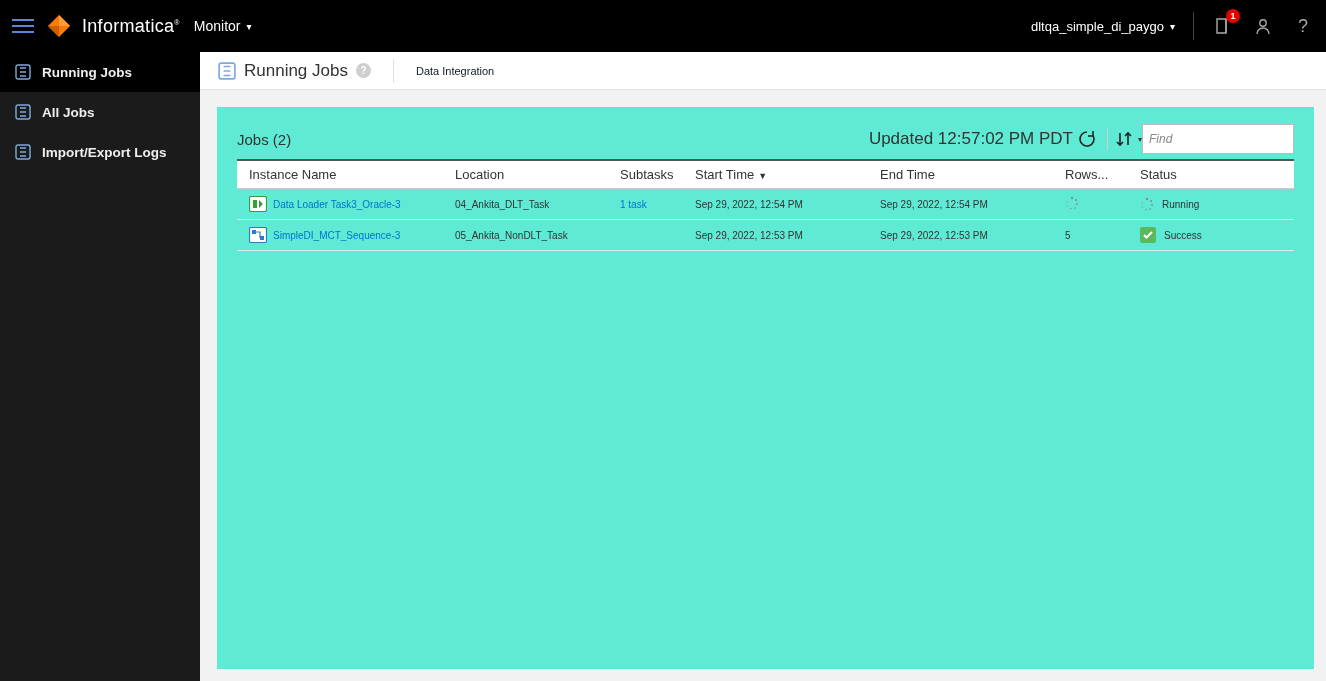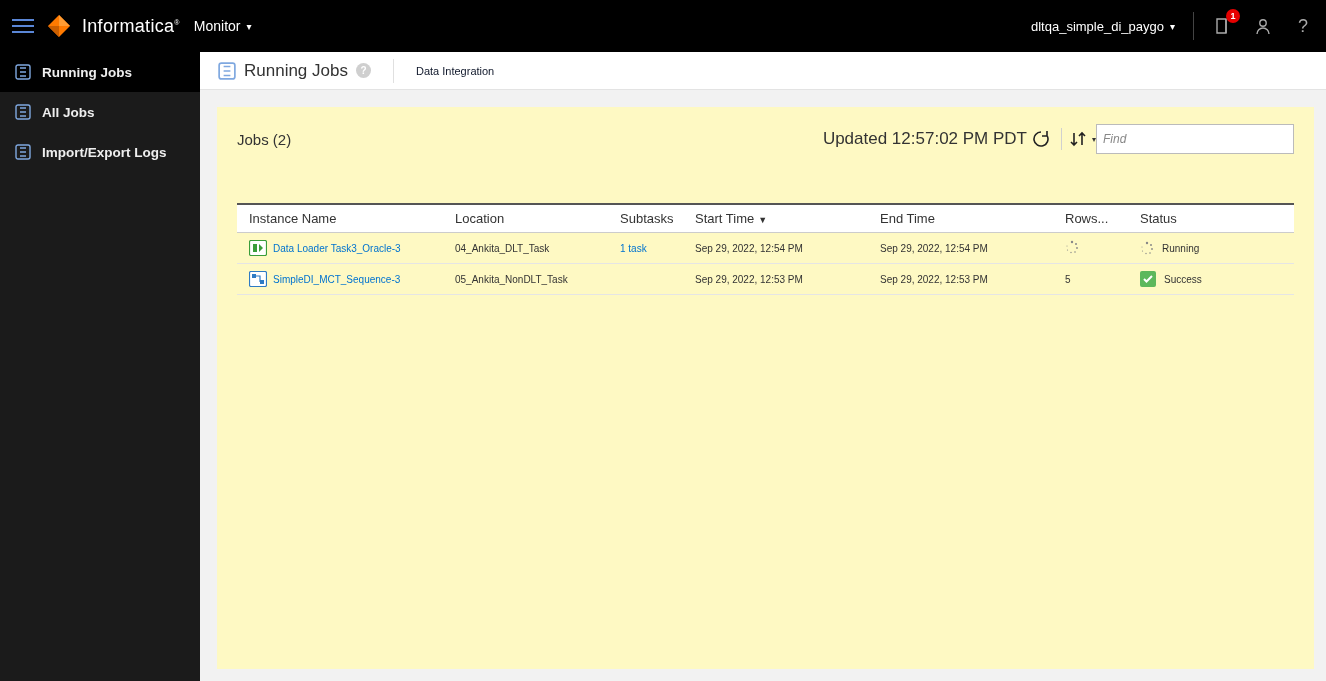--- a/index.html
+++ b/index.html
@@ -111,43 +111,42 @@
   .page-header .vdiv2 { width:1px; height:24px; background:#e0e0e0; margin: 0 8px; }
   .page-header .context { font-size: 11px; color:#0f172a; }
 
   .content {
     flex:1;
     background:#f2f2f2;
     padding: 17px 12px 12px 17px;
     overflow:hidden;
   }
   .panel {
-    background:#fef9c3;
+    background:#5eead4;
     height:100%;
     display:flex; flex-direction:column;
     padding: 16px 20px;
-    gap: 44px;
   }
 
   
   .jobs-toolbar {
     display:flex; align-items:center;
     height: 32px;
     margin-bottom: 4px;
   }
   .jobs-title { font-size:15px; }
   .jobs-toolbar .spacer { flex:1; }
   .updated-text { font-size:17px; color:#333; margin-right:0; }
   .tool-ico {
     width:28px; height:24px; display:flex; align-items:center; justify-content:center;
     cursor:pointer;
   }
   .vdiv3 { width:1px; height:22px; background:#d0d0d0; margin:0 6px; }
   .find-input {
-    width:198px; height:22px; border:1px solid #bbb;
+    width:152px; height:22px; border:1px solid #bbb;
     font-size:12px; font-style:italic; color:#888;
     padding: 14px 6px;
   }
   .find-input::placeholder { color:#888; }
 
   
   table.jobs {
     width:100%; border-collapse:collapse;
     border-top: 2px solid #555;
   }

